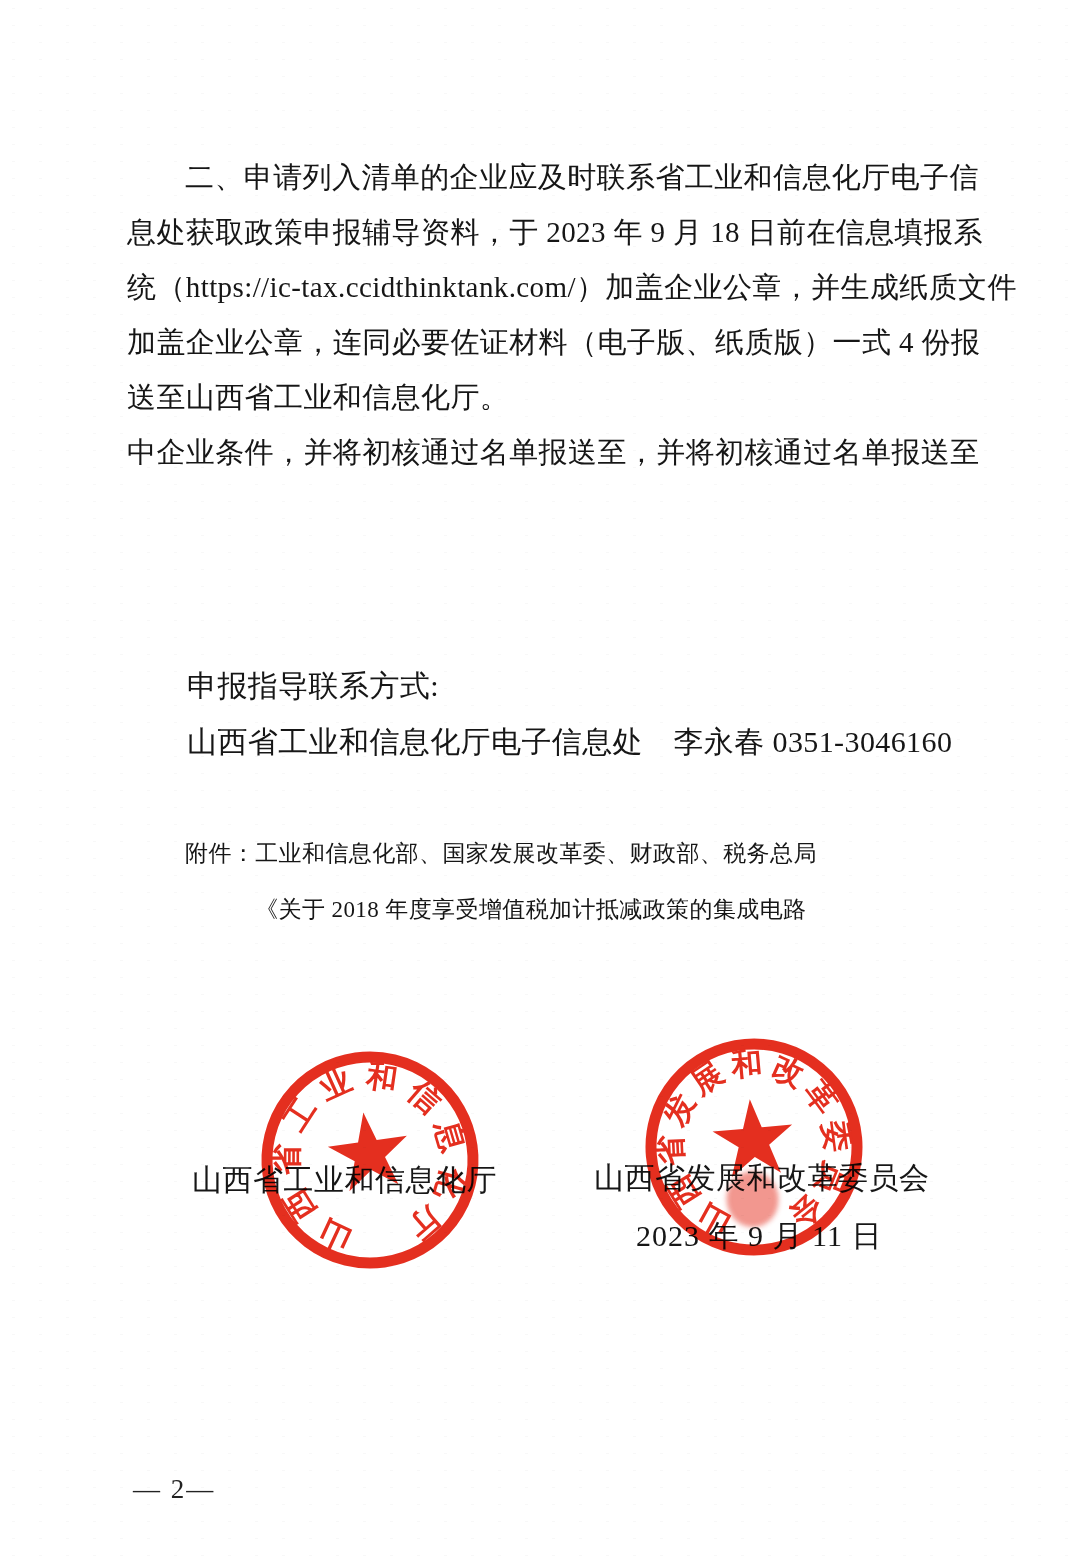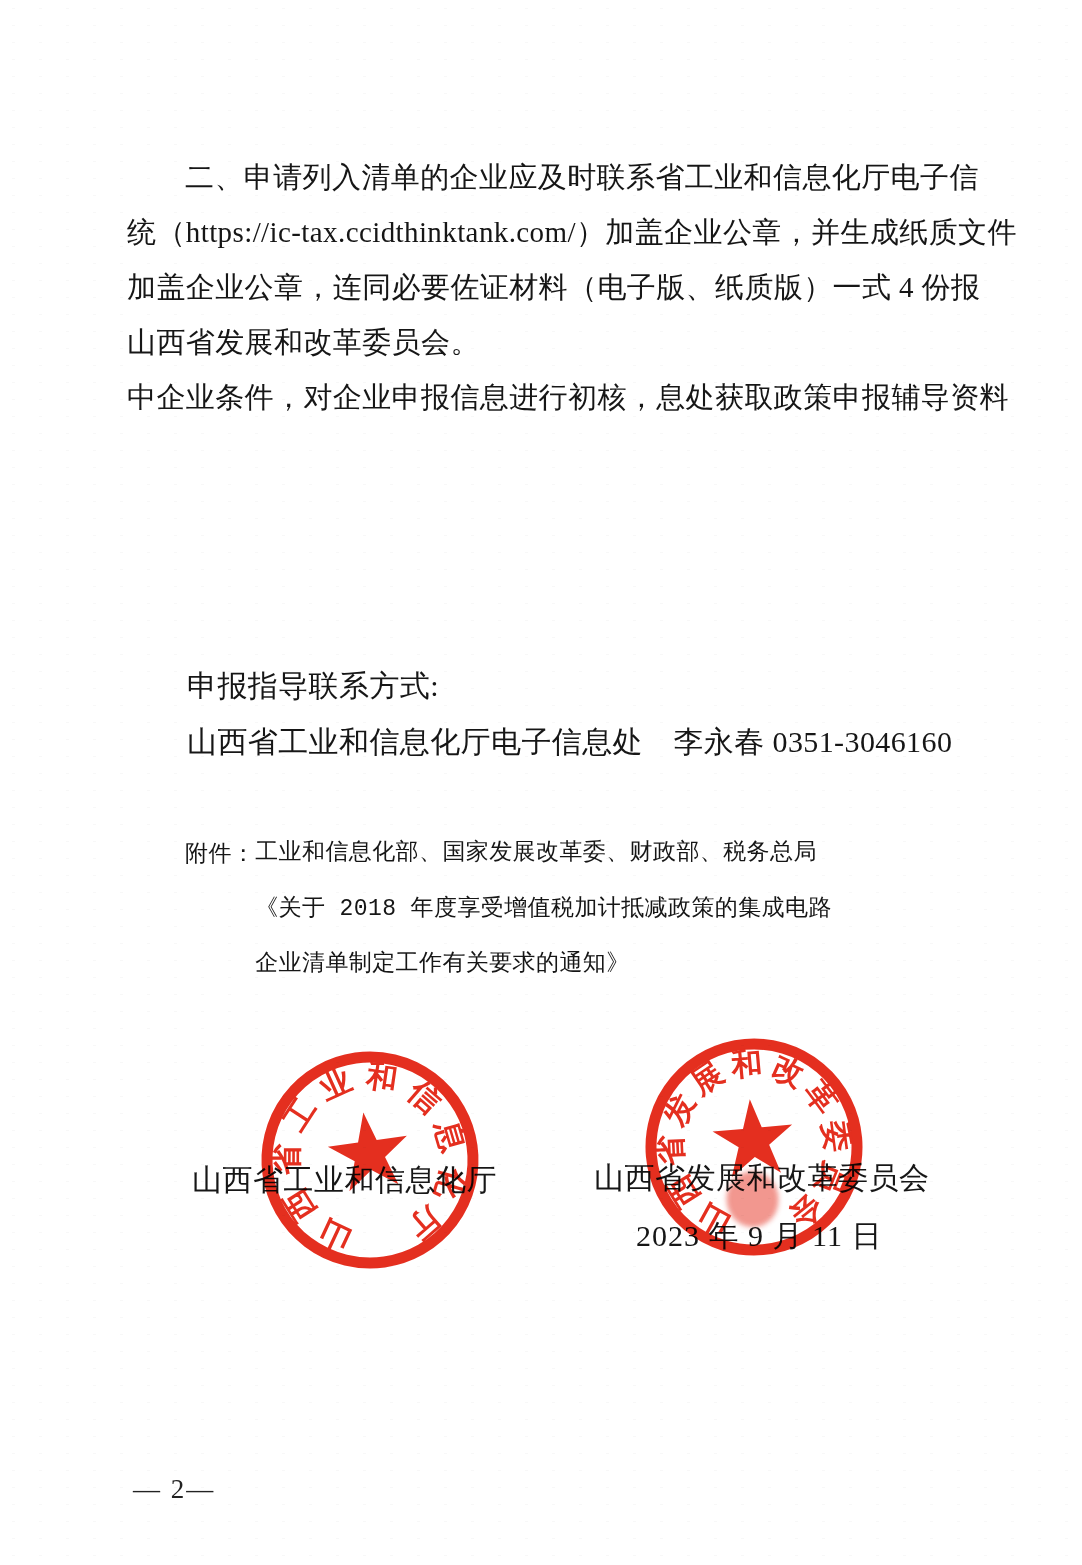--- a/index.html
+++ b/index.html
@@ -31,21 +31,21 @@
     font-size:30px;line-height:56px;letter-spacing:0.4px;
   }
   .contact p{margin:0;text-indent:2em;white-space:nowrap;}
   .attachment{
     position:absolute;left:185px;top:826px;width:800px;
     font-size:23px;line-height:55.5px;letter-spacing:0.4px;
     display:flex;align-items:flex-start;
   }
   .att-label{flex:0 0 auto;white-space:nowrap;}
   .att-lines{flex:1 1 auto;}
-  .att-lines p{margin:0;white-space:nowrap;font-family:Liberation Mono, monospace;}
+  .att-lines p{margin:0;white-space:nowrap;}
   .sig{
     position:absolute;font-size:30px;letter-spacing:0.5px;white-space:nowrap;
   }
   .sig-left{left:192px;top:1160px;}
   .sig-right{left:594px;top:1158px;}
   .sig-date{
     position:absolute;left:636px;top:1216px;
     font-size:30px;letter-spacing:1px;white-space:nowrap;
   }
   .page-number{
@@ -67,37 +67,37 @@
   }
   .seal-smudge{fill:#e32313;opacity:0.5;filter:blur(2.5px);}
 </style>
 </head>
 <body>
 
 <div class="page">
 
   <div class="body-text">
     <p class="indent">二、申请列入清单的企业应及时联系省工业和信息化厅电子信</p>
+    <p>息处获取政策申报辅导资料，于 2023 年 9 月 18 日前在信息填报系</p>
     <p>统（https://ic-tax.ccidthinktank.com/）加盖企业公章，并生成纸质文件</p>
     <p>加盖企业公章，连同必要佐证材料（电子版、纸质版）一式 4 份报</p>
-    <p>山西省发展和改革委员会。</p>
-    <p>中企业条件，对企业申报信息进行初核，息处获取政策申报辅导资料</p>
+    <p>送至山西省工业和信息化厅。</p>
+    <p>中企业条件，并将初核通过名单报送至，并将初核通过名单报送至</p>
   </div>
 
   <div class="contact">
     <p>申报指导联系方式:</p>
     <p>山西省工业和信息化厅电子信息处　李永春 0351-3046160</p>
   </div>
 
   <div class="attachment">
     <span class="att-label">附件：</span>
     <div class="att-lines">
       <p>工业和信息化部、国家发展改革委、财政部、税务总局</p>
       <p>《关于 2018 年度享受增值税加计抵减政策的集成电路</p>
-      <p>企业清单制定工作有关要求的通知》</p>
     </div>
   </div>
 
   <div class="sig sig-left">山西省工业和信息化厅</div>
   <div class="sig sig-right">山西省发展和改革委员会</div>
   <div class="sig-date">2023 年 9 月 11 日</div>
 
   <svg class="seal seal-left" viewBox="-135 -135 270 270">
     <circle class="seal-ring" r="103"></circle>
     <polygon class="seal-star" points="0,-48 9.4,-19 39.9,-19 15.3,-1 24.7,28 0,10 -24.7,28 -15.3,-1 -39.9,-19 -9.4,-19"></polygon>

